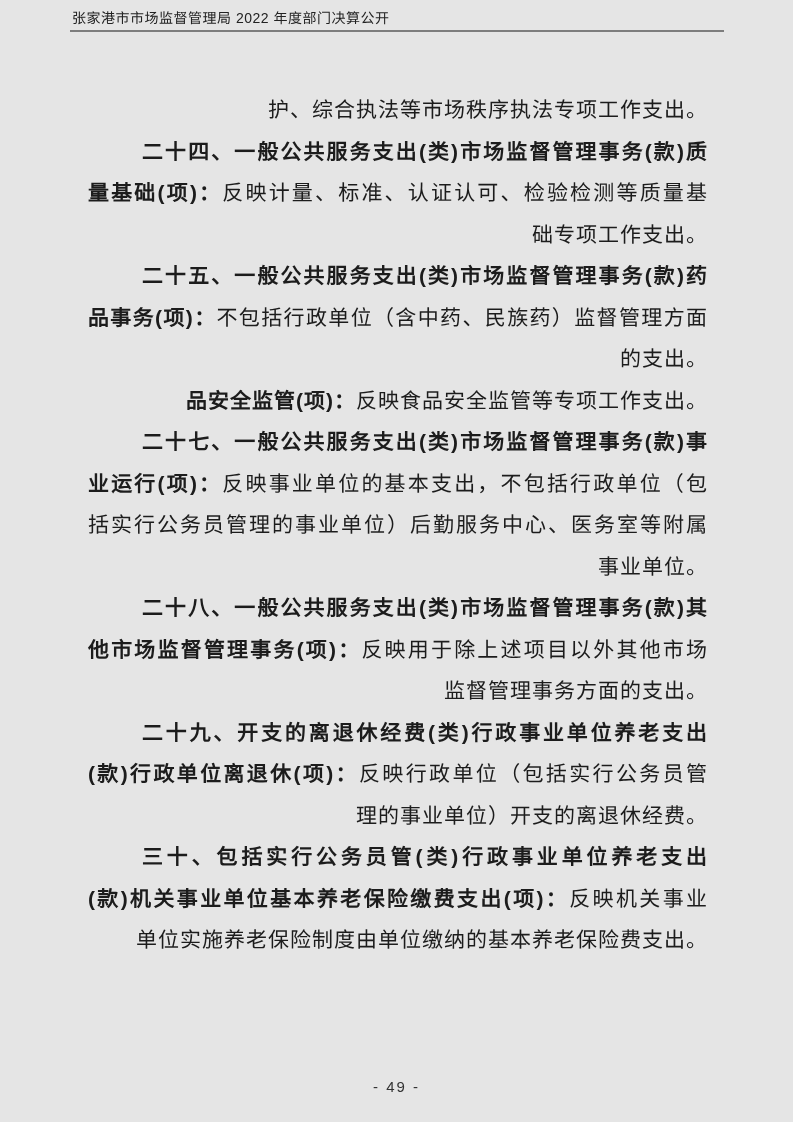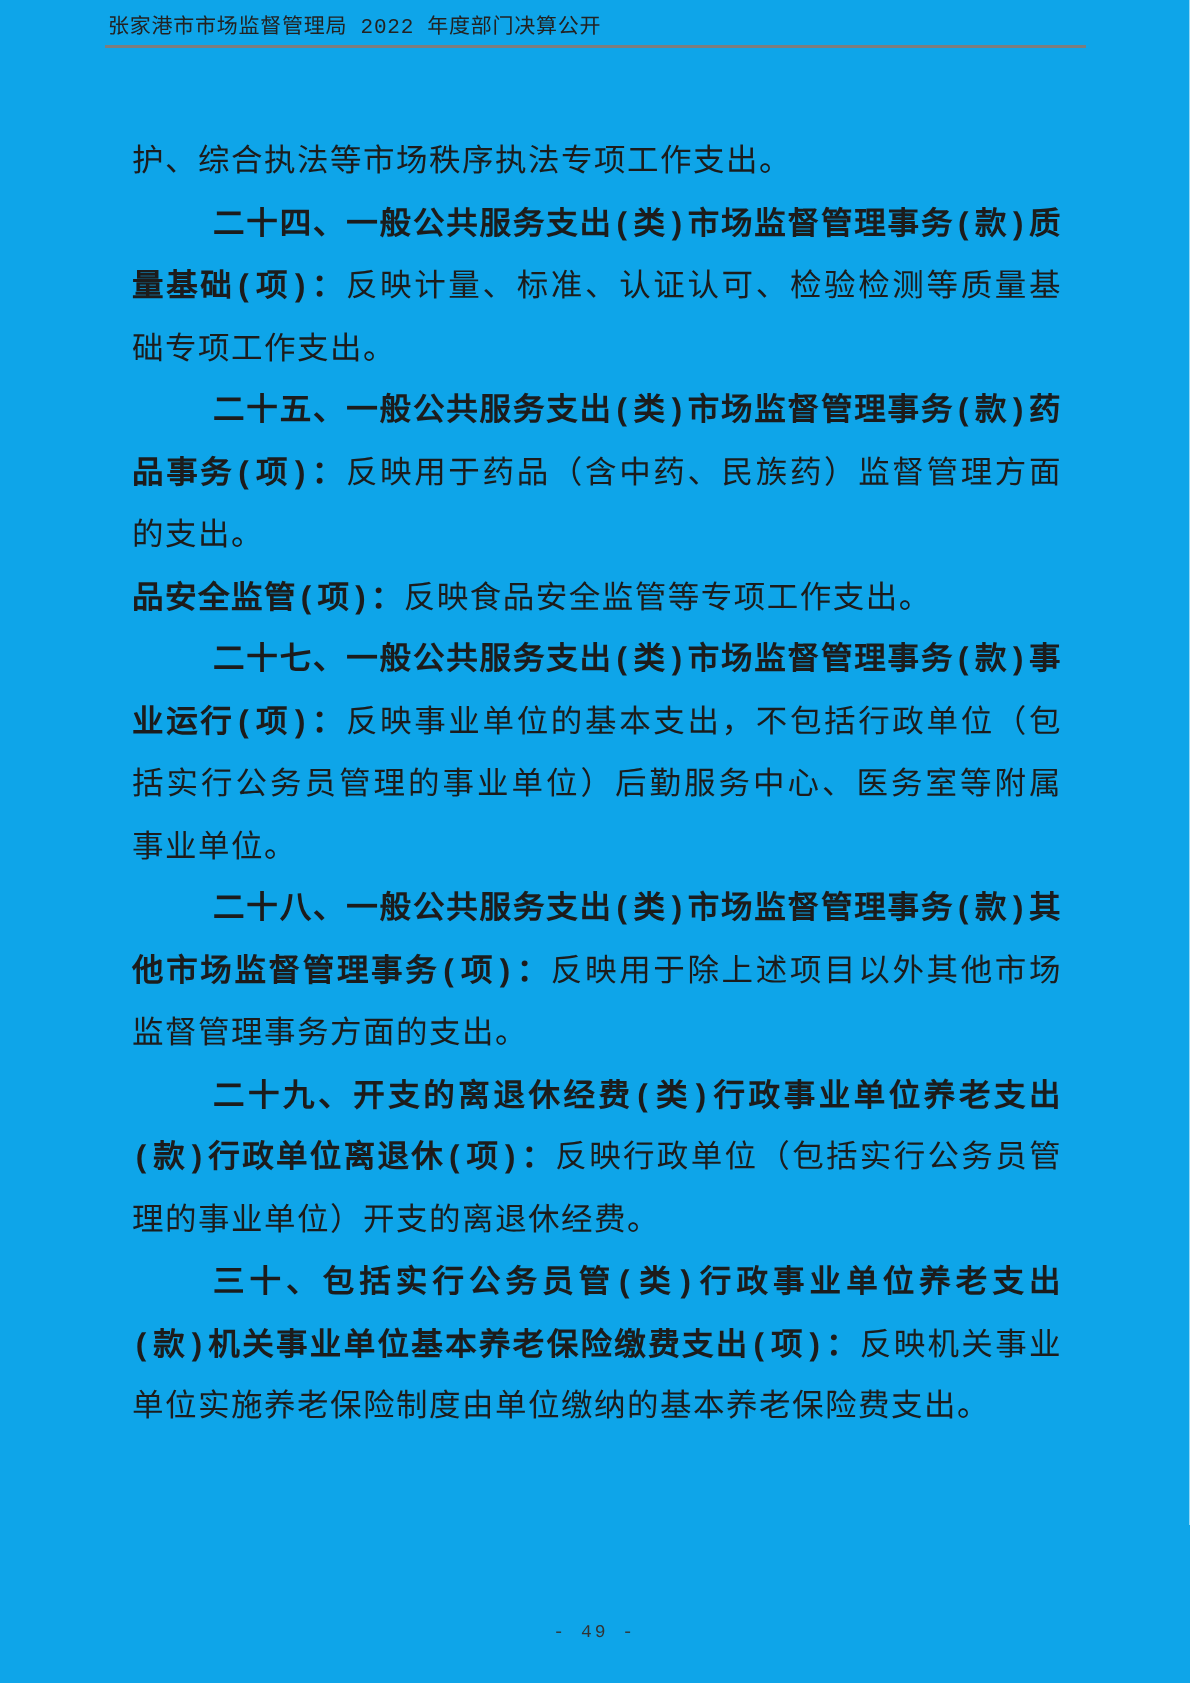--- a/index.html
+++ b/index.html
@@ -4,23 +4,23 @@
 <style>
   html, body {
     margin: 0;
     padding: 0;
     background: #ffffff;
   }
   .page {
     position: relative;
     width: 793px;
     height: 1122px;
-    background: #0ea5e9;
+    background: #e5e5e5;
     overflow: hidden;
-    font-family: Liberation Mono, monospace;
+    font-family: Liberation Sans, sans-serif;
     color: #1c1c1c;
   }
   
   .page-header {
     position: absolute;
     left: 70px;
     top: 0;
     width: 654px;
     height: 30px;
     border-bottom: 2px solid #7d7d7d;
@@ -42,20 +42,21 @@
     width: 620px;
   }
   .text-line {
     width: 620px;
     height: 41.5px;
     line-height: 41.5px;
     font-size: 21px;
     letter-spacing: 1px;
     white-space: nowrap;
     color: #1c1c1c;
+    text-align: right;
   }
   .text-line.fill {
     white-space: normal;
     text-align: justify;
     text-align-last: justify;
     text-justify: inter-character;
   }
   .text-line.indent {
     text-indent: 54px;
   }
@@ -65,21 +66,21 @@
   }
   
   .page-footer {
     position: absolute;
     left: 0;
     top: 1078px;
     width: 793px;
     text-align: center;
   }
   .page-number {
-    font-size: 12px;
+    font-size: 15px;
     letter-spacing: 2px;
     color: #333333;
   }
 </style>
 </head>
 <body>
 
 <div class="page">
 
   <div class="page-header">
@@ -90,21 +91,21 @@
       <div class="paragraph">
         <div class="text-line"><span class="seg-regular">护、综合执法等市场秩序执法专项工作支出。</span></div>
       </div>
       <div class="paragraph">
         <div class="text-line fill indent"><span class="seg-bold">二十四、一般公共服务支出(类)市场监督管理事务(款)质</span></div>
         <div class="text-line fill"><span class="seg-bold">量基础(项)：</span><span class="seg-regular">反映计量、标准、认证认可、检验检测等质量基</span></div>
         <div class="text-line"><span class="seg-regular">础专项工作支出。</span></div>
       </div>
       <div class="paragraph">
         <div class="text-line fill indent"><span class="seg-bold">二十五、一般公共服务支出(类)市场监督管理事务(款)药</span></div>
-        <div class="text-line fill"><span class="seg-bold">品事务(项)：</span><span class="seg-regular">反映用于药品（含中药、民族药）监督管理方面</span></div>
+        <div class="text-line fill"><span class="seg-bold">品事务(项)：</span><span class="seg-regular">不包括行政单位（含中药、民族药）监督管理方面</span></div>
         <div class="text-line"><span class="seg-regular">的支出。</span></div>
       </div>
       <div class="paragraph">
         <div class="text-line"><span class="seg-bold">品安全监管(项)：</span><span class="seg-regular">反映食品安全监管等专项工作支出。</span></div>
       </div>
       <div class="paragraph">
         <div class="text-line fill indent"><span class="seg-bold">二十七、一般公共服务支出(类)市场监督管理事务(款)事</span></div>
         <div class="text-line fill"><span class="seg-bold">业运行(项)：</span><span class="seg-regular">反映事业单位的基本支出，不包括行政单位（包</span></div>
         <div class="text-line fill"><span class="seg-regular">括实行公务员管理的事业单位）后勤服务中心、医务室等附属</span></div>
         <div class="text-line"><span class="seg-regular">事业单位。</span></div>

